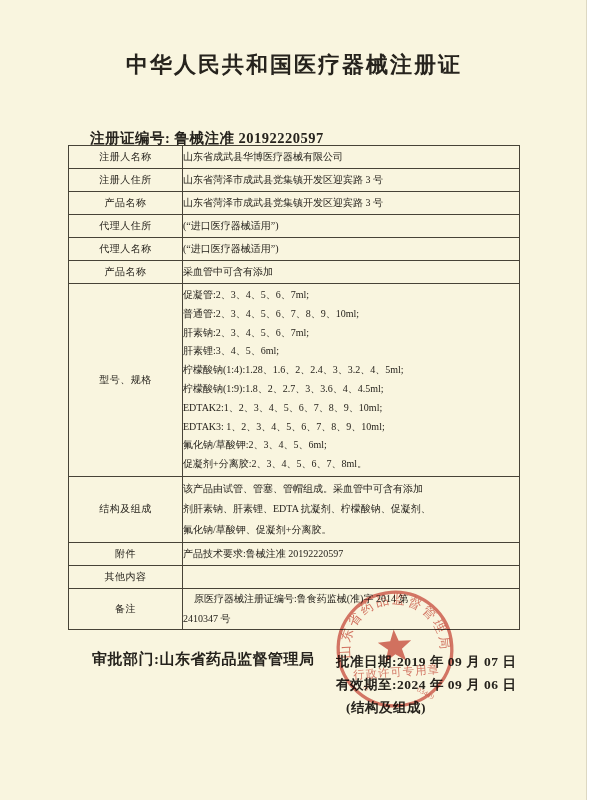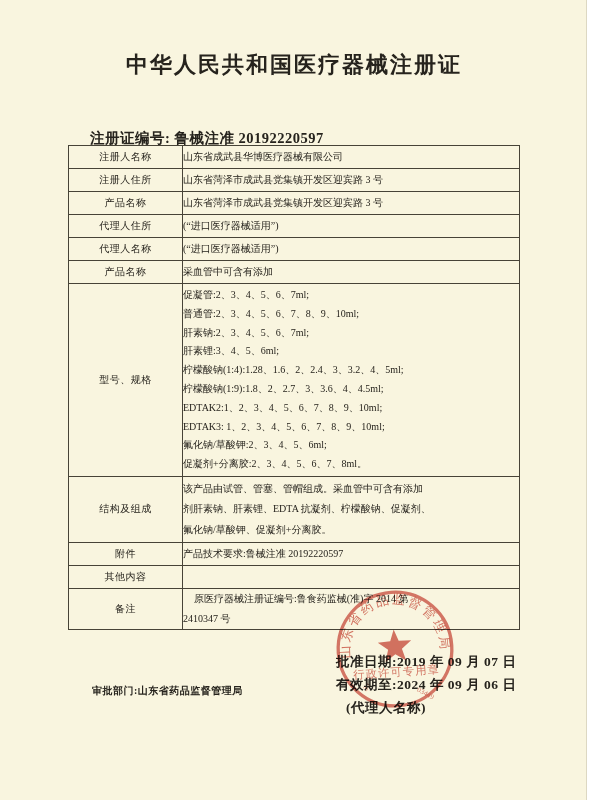--- a/index.html
+++ b/index.html
@@ -41,22 +41,22 @@
   tr.r-s{height:23px;}
   tr.r-spec{height:190px;}
   tr.r-spec td.val{line-height:18.8px;padding-top:2px;padding-bottom:2px;}
   tr.r-struct{height:66px;}
   tr.r-struct td.val{line-height:20.5px;}
   tr.r-3{height:23px;}
   tr.r-remark{height:41px;}
   tr.r-remark td.val{line-height:19.5px;}
   .indent{text-indent:1.1em;}
   .footer-left{
-    position:absolute;top:684px;left:92px;
-    font-size:10px;font-weight:bold;letter-spacing:.5px;
+    position:absolute;top:650px;left:92px;
+    font-size:15px;font-weight:bold;letter-spacing:.5px;
   }
   .footer-right{
     position:absolute;top:650px;left:336px;
     font-size:13.5px;font-weight:bold;letter-spacing:.5px;
     line-height:23px;
   }
   .footer-right .seal-note{padding-left:10px;}
   .seal{
     position:absolute;top:586px;left:333px;width:124px;height:126px;
     mix-blend-mode:multiply;opacity:.88;
@@ -143,21 +143,21 @@
       </td>
     </tr>
   </tbody>
     </table>
 
   <div class="footer-left"><span>审批部门:</span><span>山东省药品监督管理局</span></div>
 
   <div class="footer-right">
     <div><span>批准日期:</span><span>2019 年 09 月 07 日</span></div>
     <div><span>有效期至:</span><span>2024 年 09 月 06 日</span></div>
-    <div class="seal-note">(代理人名称)</div>
+    <div class="seal-note">(结构及组成)</div>
   </div>
 
   <svg class="seal" viewBox="0 0 120 120">
     <circle cx="60" cy="60" r="55" fill="none" stroke="#c8463a" stroke-width="3.2" stroke-opacity="0.82"></circle>
     <path id="arcTop" d="M 18.7 75 A 44 44 0 1 1 101.3 75" fill="none"></path>
     <text font-size="12.5" fill="#c8463a" fill-opacity="0.85" letter-spacing="2.5">
       <textPath href="#arcTop" startOffset="50%" text-anchor="middle">山东省药品监督管理局</textPath>
     </text>
     <polygon points="60,41 64.1,52.3 76.2,52.7 66.7,60.2 70,71.8 60,65 50,71.8 53.3,60.2 43.8,52.7 55.9,52.3" fill="#c8463a" fill-opacity="0.85"></polygon>
     <text x="60" y="86" font-size="11" letter-spacing="1" fill="#c8463a" fill-opacity="0.8" text-anchor="middle">行政许可专用章</text>

